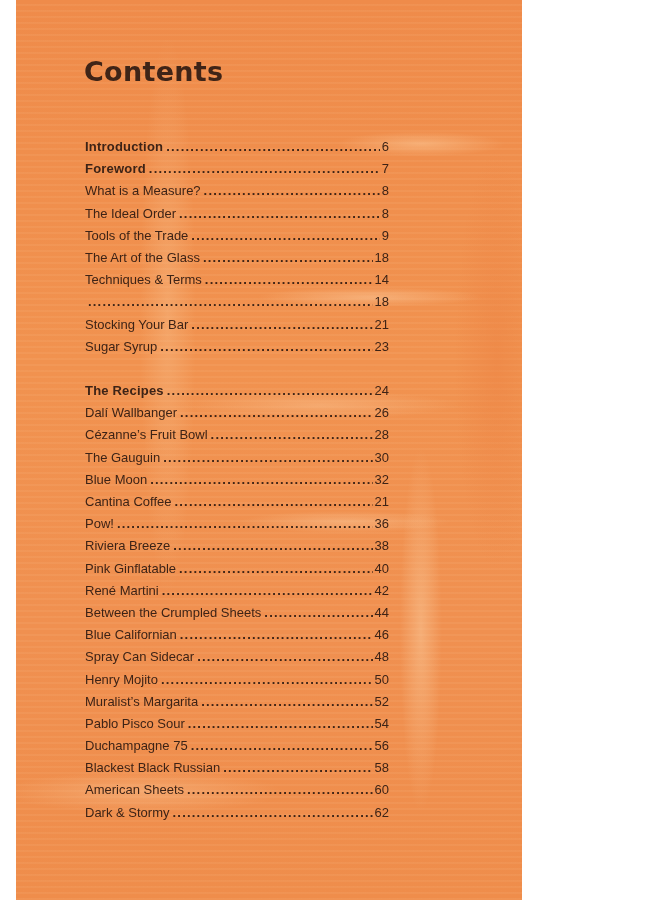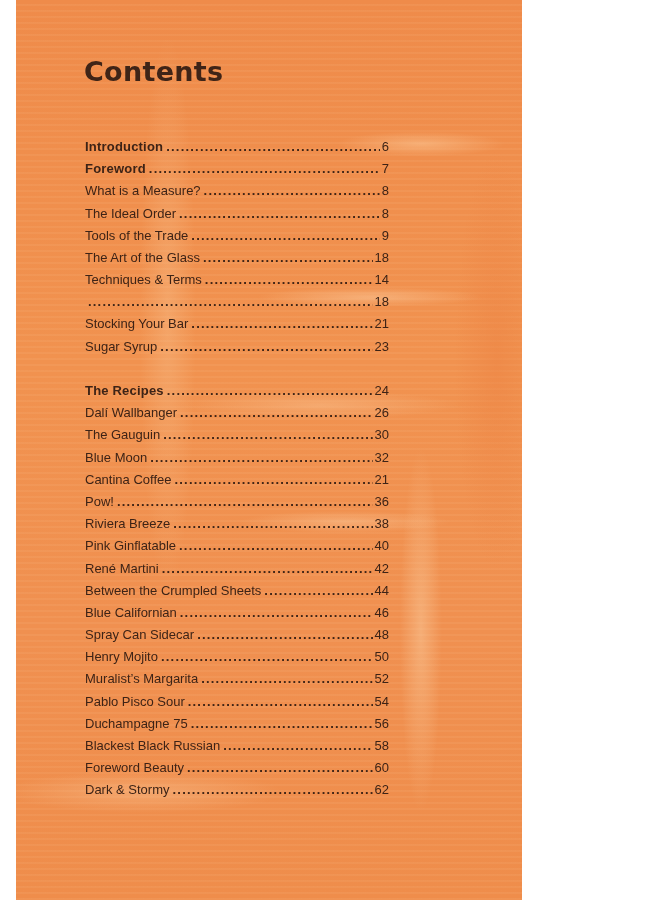--- a/index.html
+++ b/index.html
@@ -47,21 +47,21 @@
     .toc {
       position: absolute;
       left: 69px;
       top: 136px;
       width: 304px;
       color: #3d2316;
       font-size: 13px;
     }
     .toc-row {
       display: flex;
-      align-items: flex-end;
+      align-items: flex-start;
       height: 22.2px;
       line-height: 22.2px;
       white-space: nowrap;
       overflow: hidden;
     }
     .toc-row.bold .toc-label {
       font-weight: bold;
       letter-spacing: 0.2px;
     }
     .toc-label {
@@ -150,20 +150,25 @@
       <span class="toc-label">The Recipes</span>
       <span class="toc-dots"></span>
       <span class="toc-page">24</span>
     </div>
     <div class="toc-row">
       <span class="toc-label">Dalí Wallbanger</span>
       <span class="toc-dots"></span>
       <span class="toc-page">26</span>
     </div>
     <div class="toc-row">
+      <span class="toc-label">Cézanne’s Fruit Bowl</span>
+      <span class="toc-dots"></span>
+      <span class="toc-page">28</span>
+    </div>
+    <div class="toc-row">
       <span class="toc-label">The Gauguin</span>
       <span class="toc-dots"></span>
       <span class="toc-page">30</span>
     </div>
     <div class="toc-row">
       <span class="toc-label">Blue Moon</span>
       <span class="toc-dots"></span>
       <span class="toc-page">32</span>
     </div>
     <div class="toc-row">
@@ -225,21 +230,21 @@
       <span class="toc-label">Duchampagne 75</span>
       <span class="toc-dots"></span>
       <span class="toc-page">56</span>
     </div>
     <div class="toc-row">
       <span class="toc-label">Blackest Black Russian</span>
       <span class="toc-dots"></span>
       <span class="toc-page">58</span>
     </div>
     <div class="toc-row">
-      <span class="toc-label">Foreword Beauty</span>
+      <span class="toc-label">American Sheets</span>
       <span class="toc-dots"></span>
       <span class="toc-page">60</span>
     </div>
     <div class="toc-row">
       <span class="toc-label">Dark &amp; Stormy</span>
       <span class="toc-dots"></span>
       <span class="toc-page">62</span>
     </div>
   </div>
 </div>

